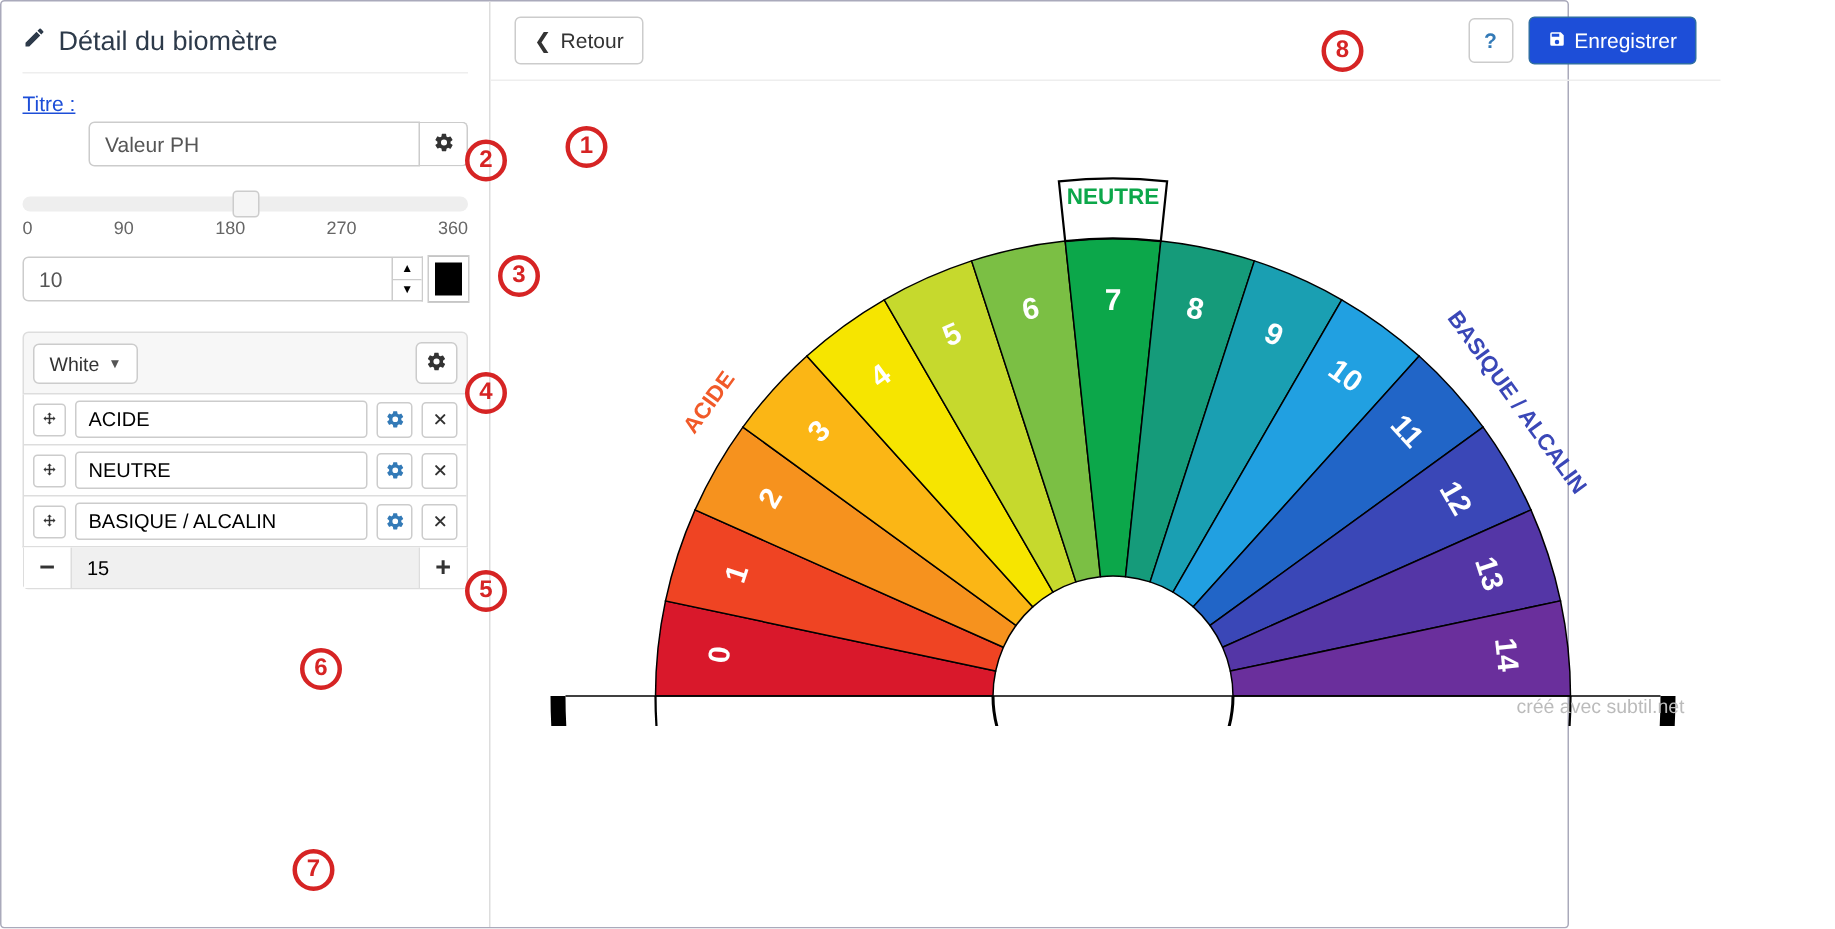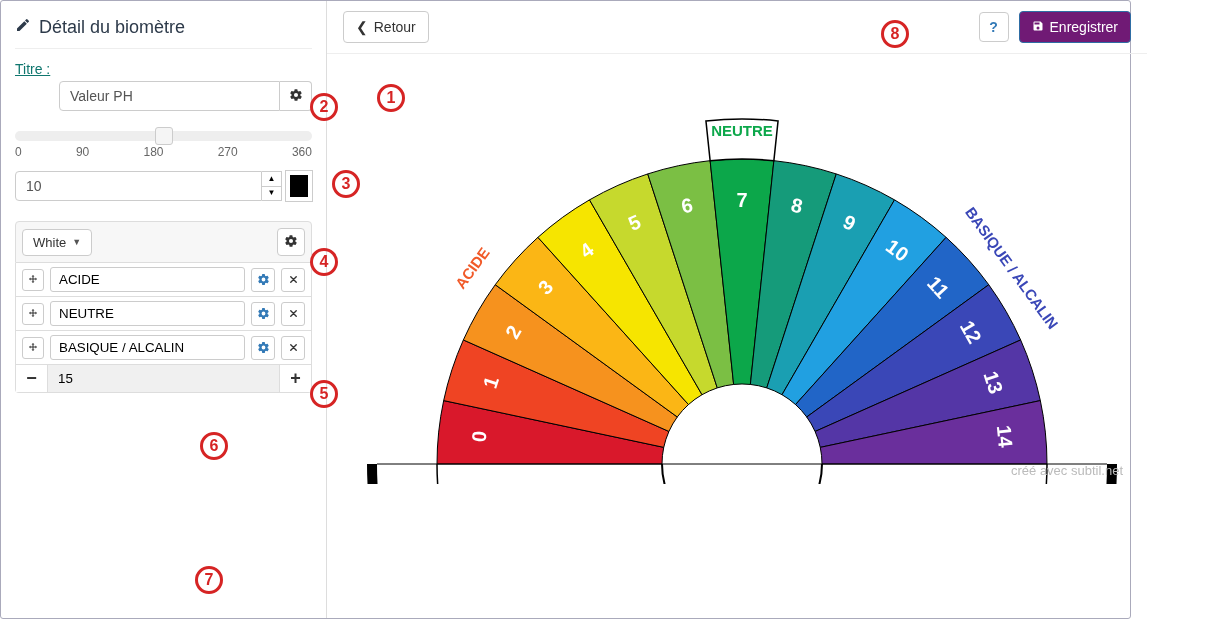--- a/index.html
+++ b/index.html
@@ -5,21 +5,21 @@
   * { box-sizing: border-box; margin: 0; padding: 0; }
   body {
     font-family: -apple-system, "Segoe UI", Helvetica, Arial, sans-serif;
     background: #fff;
     font-size: 14px;
     color: #333;
     overflow: hidden;
   }
   .app {
     display: flex;
-    width: 1131px;
+    width: 1046px;
     height: 619px;
     border: 1px solid #aab;
     border-radius: 3px;
     background: #fff;
   }
   
   .sidebar {
     width: 400px;
     border-right: 1px solid #ddd;
     padding: 10px 14px;
@@ -30,21 +30,21 @@
     font-size: 18px;
     font-weight: 500;
     color: #2d3a4a;
     padding: 6px 0 10px;
     border-bottom: 1px solid #eee;
     display: flex;
     align-items: center;
     gap: 8px;
   }
   .section { margin-top: 12px; }
-  .section-label { color: #0f766e; margin-bottom: 4px; display: block; text-decoration: underline; }
+  .section-label { color: #1d4ed8; margin-bottom: 4px; display: block; text-decoration: underline; }
   .row { display: flex; align-items: stretch; }
   .input {
     flex: 1;
     padding: 6px 10px;
     border: 1px solid #ccc;
     border-radius: 4px;
     font-size: 14px;
     color: #555;
   }
   .input::placeholder { color: #999; }
@@ -229,21 +229,21 @@
     gap: 6px;
     padding: 7px 12px;
     border: 1px solid #ccc;
     border-radius: 4px;
     background: #fff;
     cursor: pointer;
     font-size: 14px;
     color: #333;
   }
   .btn-primary {
-    background: #701a75;
+    background: #1d4ed8;
     border-color: #2e6da4;
     color: #fff;
   }
   .spacer { flex: 1; }
   .help-btn {
     width: 30px; height: 30px;
     border: 1px solid #ccc;
     border-radius: 4px;
     display: flex; align-items: center; justify-content: center;
     color: #337ab7;

